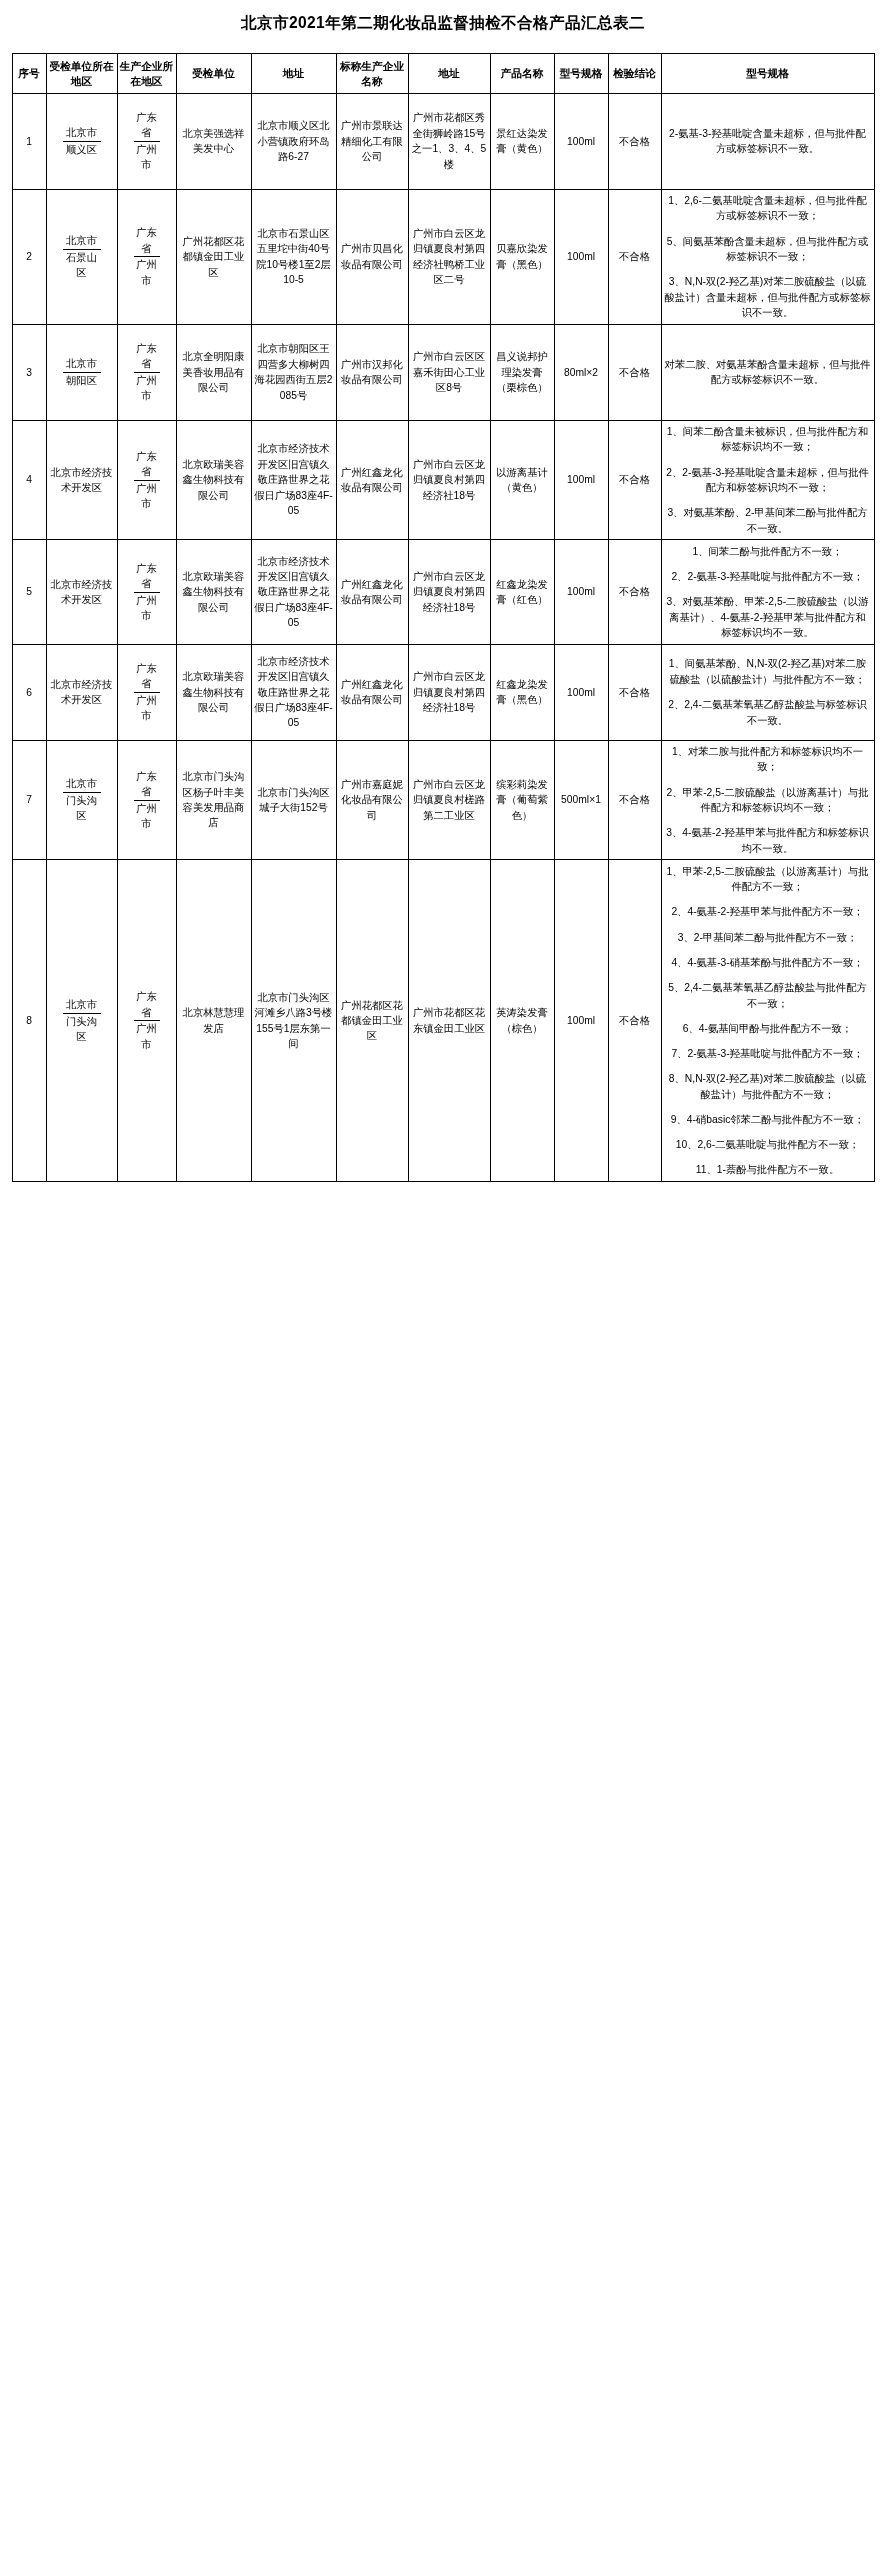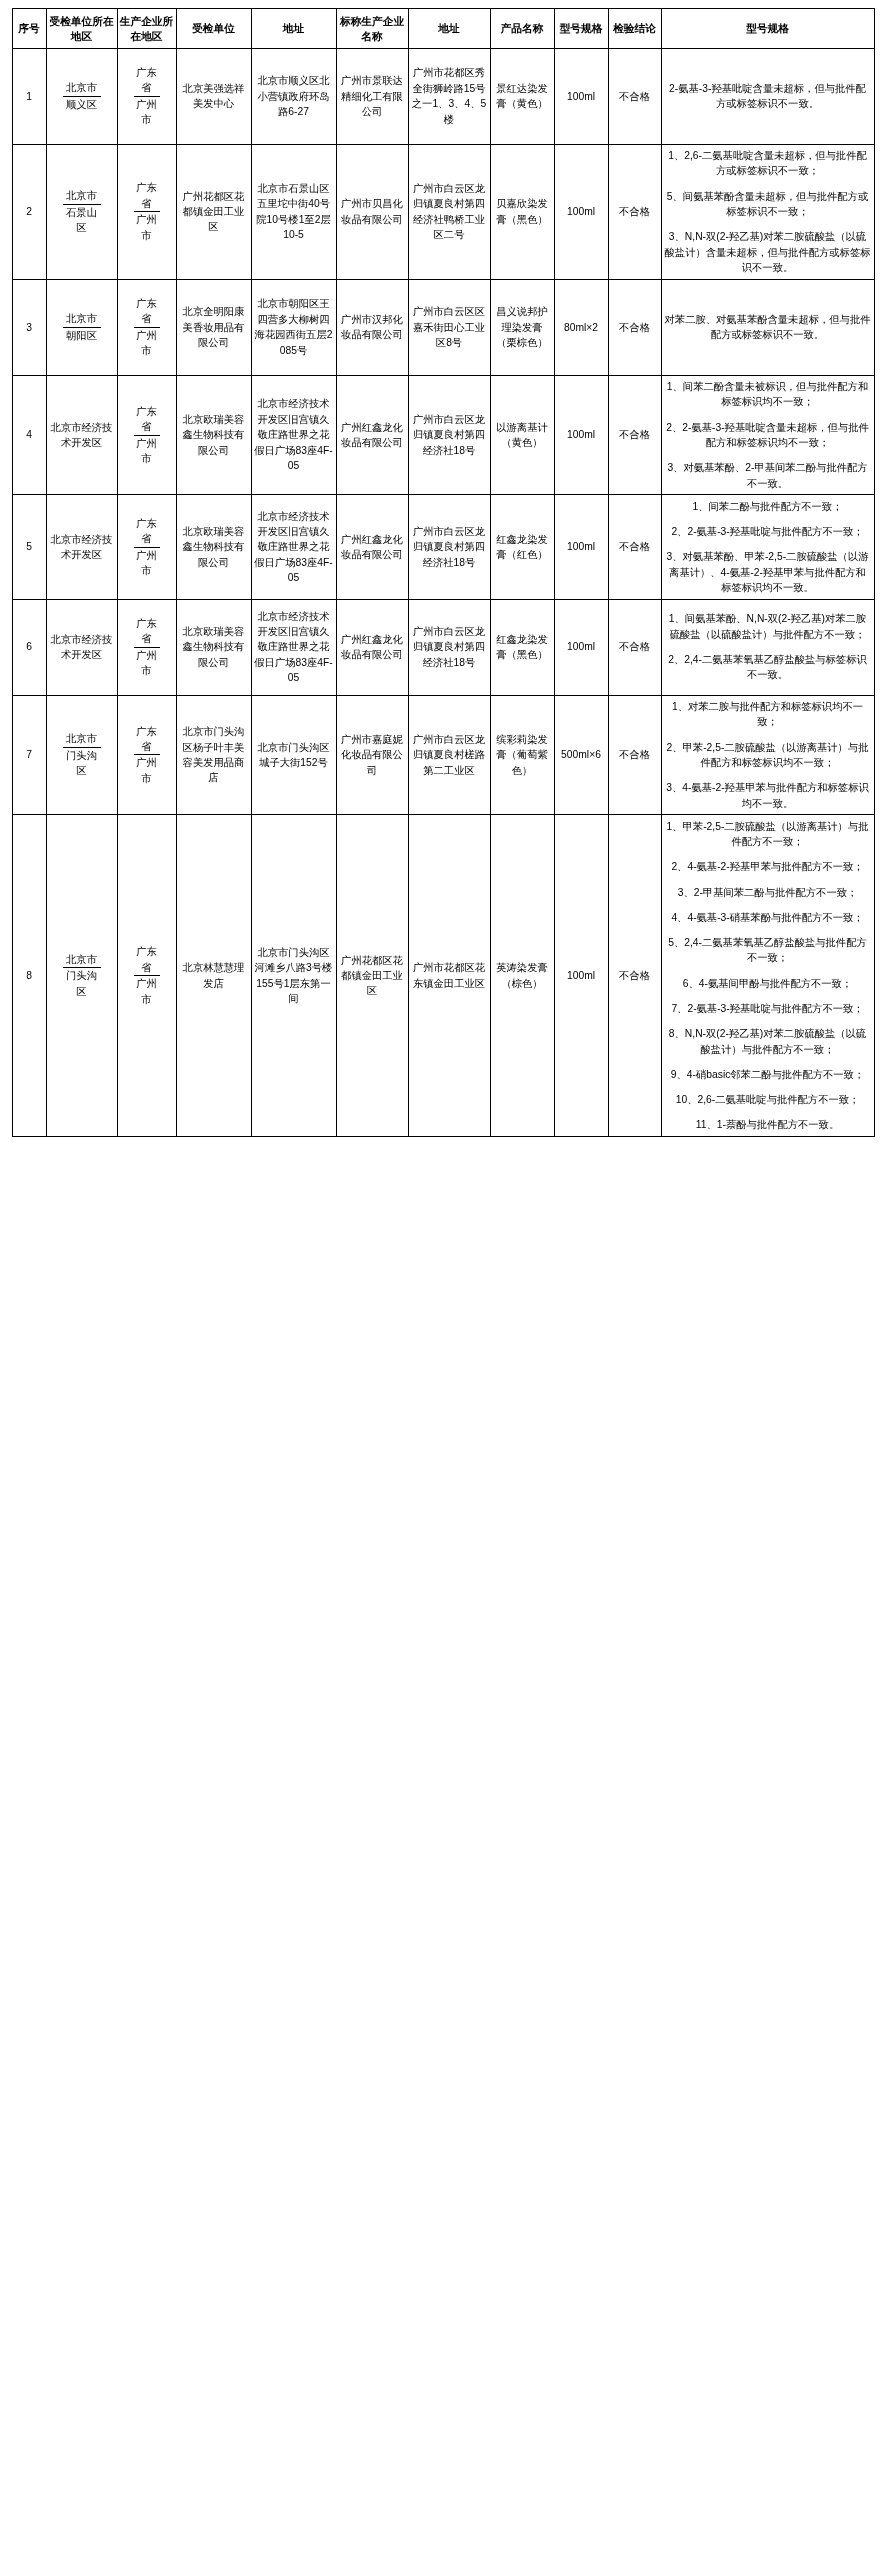--- a/index.html
+++ b/index.html
@@ -22,20 +22,21 @@
     font-size: 15.6px;
     font-weight: bold;
     letter-spacing: 0.4px;
     padding: 4.9px 0 8.2px 0;
   }
   table.report {
     width: 863px;
     border-collapse: collapse;
     table-layout: fixed;
     border: 0.8px solid #000;
+    margin-top: 11px;
   }
   table.report th, table.report td {
     border: 0.8px solid #000;
     vertical-align: middle;
     text-align: center;
     font-size: 10.3px;
     line-height: 1.5;
     padding: 3.3px 2.5px;
     word-break: break-all;
   }
@@ -85,20 +86,21 @@
   }
   .stack-cell .half.top {
     border-bottom: 0.8px solid #000;
   }
 </style>
 </head>
 <body>
 
 <div class="page">
 
+  <div class="doc-title">北京市2021年第二期化妆品监督抽检不合格产品汇总表二</div>
 
   <table class="report">
     <colgroup>
       <col class="c-no">
         <col class="c-region">
         <col class="c-prodreg">
         <col class="c-unit">
       <col class="c-addr">
         <col class="c-mark">
         <col class="c-maddr">
@@ -255,21 +257,21 @@
           </td>
           <td class="stack-cell">
             <div class="half top">广东省</div>
             <div class="half">广州市</div>
           </td>
           <td class="vcell">北京市门头沟区杨子叶丰美容美发用品商店</td>
           <td class="vcell">北京市门头沟区城子大街152号</td>
           <td class="vcell">广州市嘉庭妮化妆品有限公司</td>
           <td class="vcell">广州市白云区龙归镇夏良村槎路第二工业区</td>
           <td class="vcell">缤彩莉染发膏（葡萄紫色）</td>
-          <td>500ml×6</td>
+          <td>500ml×1</td>
           <td>不合格</td>
           <td class="items">
             <div class="li">1、对苯二胺与批件配方和标签标识均不一致；</div>
             <div class="li">2、甲苯-2,5-二胺硫酸盐（以游离基计）与批件配方和标签标识均不一致；</div>
             <div class="li">3、4-氨基-2-羟基甲苯与批件配方和标签标识均不一致。</div>
           </td>
         </tr>
         <tr>
           <td>8</td>
           <td class="stack-cell">

